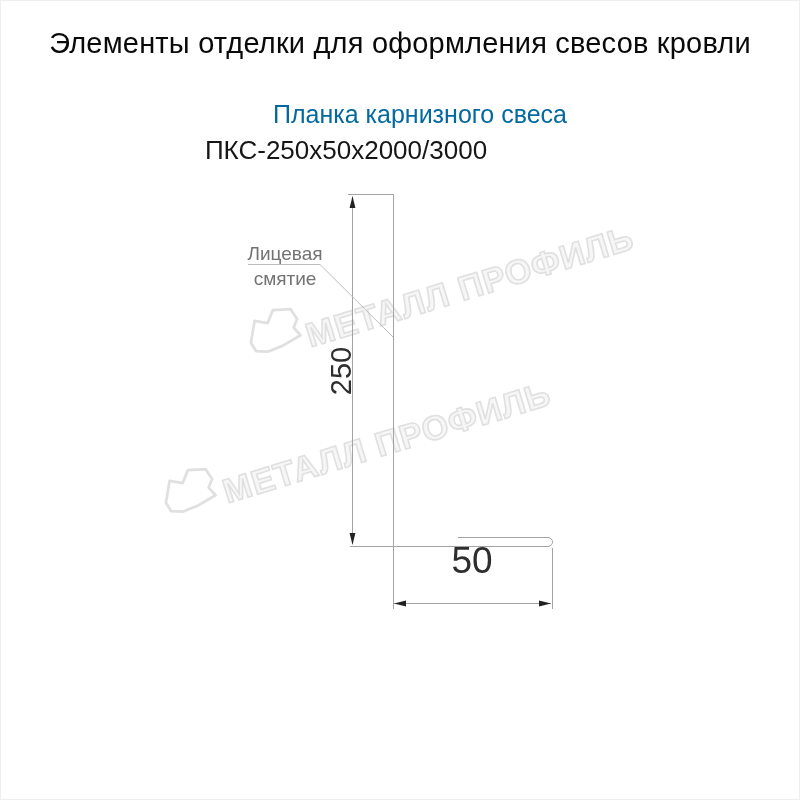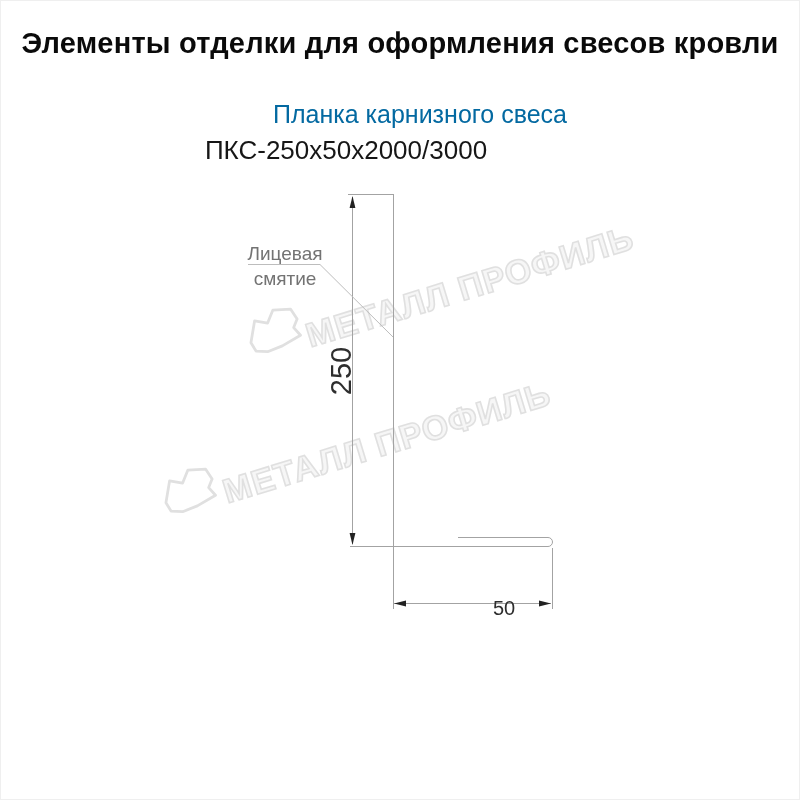--- a/index.html
+++ b/index.html
@@ -9,21 +9,21 @@
     font-family:"Liberation Sans","DejaVu Sans",sans-serif;
     color:#111;
   }
   .page{
     position:absolute;inset:0;background:#fff;
     box-shadow:inset 0 0 0 1px #efefef;
   }
   
   .title{
     position:absolute;top:27px;left:0;width:800px;text-align:center;
-    font-size:29px;font-weight:700;color:#0a0a0a;letter-spacing:0.2px;
+    font-size:29px;font-weight:400;color:#0a0a0a;letter-spacing:0.2px;
   }
   .subtitle{
     position:absolute;top:100px;left:0;width:800px;text-align:center;
     font-size:25px;font-weight:400;color:#0369a1;padding-left:20px;
   }
   .product-code{
     position:absolute;top:135px;left:0;width:692px;text-align:center;
     font-size:26px;font-weight:400;color:#161616;
   }
   
@@ -42,23 +42,22 @@
   
   .drawing-svg{position:absolute;left:0;top:0;z-index:2;}
   .dim-label{
     position:absolute;z-index:3;color:#2e2e2e;white-space:nowrap;
   }
   .dim-height{
     left:341px;top:371px;font-size:29px;
     transform:translate(-50%,-50%) rotate(-90deg);
   }
   .dim-width{
-    left:472px;top:608px;font-size:20px;
+    left:472px;top:561px;font-size:37px;
     transform:translate(-50%,-50%);
-    margin-left:32px;
   }
   .face-label{
     position:absolute;z-index:3;left:246px;top:241px;width:78px;
     text-align:center;font-size:19px;line-height:25px;color:#737373;
   }
   
   .footer{
     position:absolute;z-index:3;left:28px;top:737px;
     font-size:16.5px;line-height:23px;color:#101010;
   }

